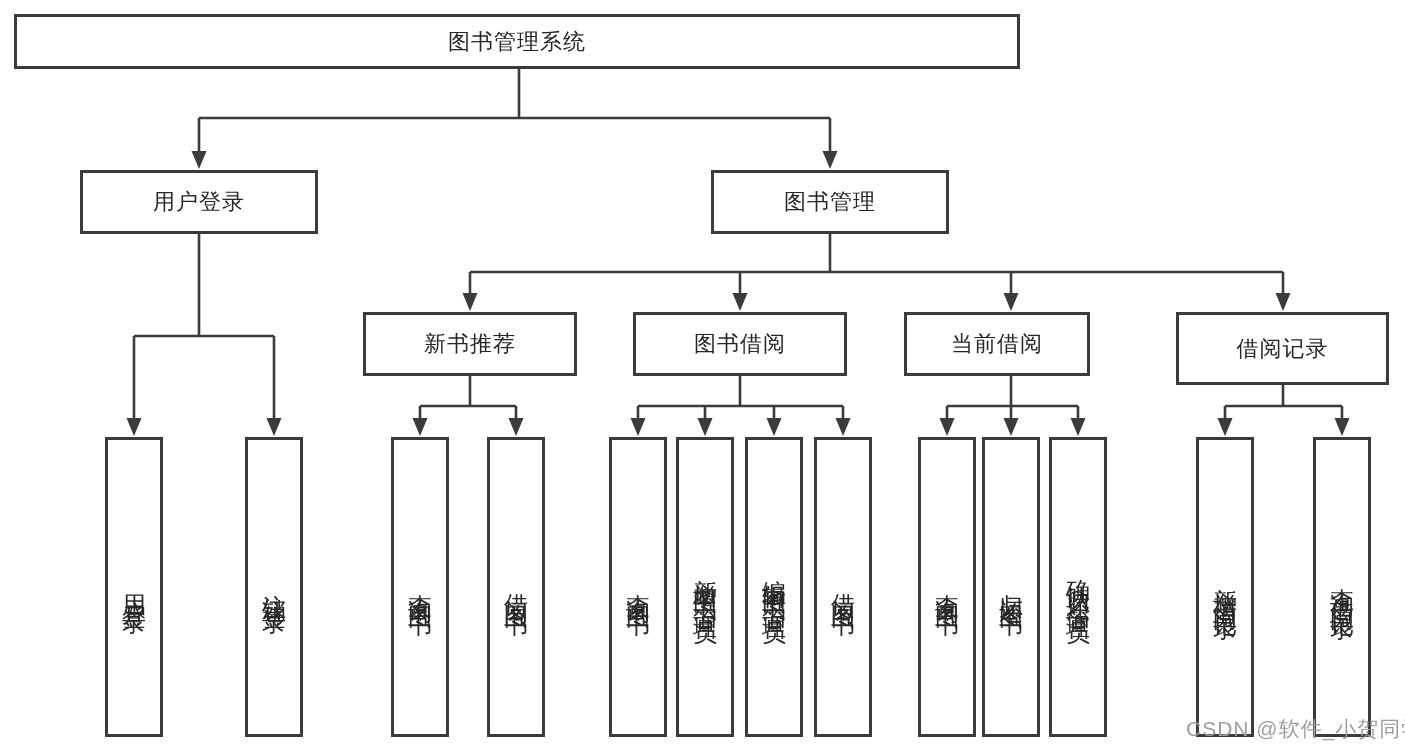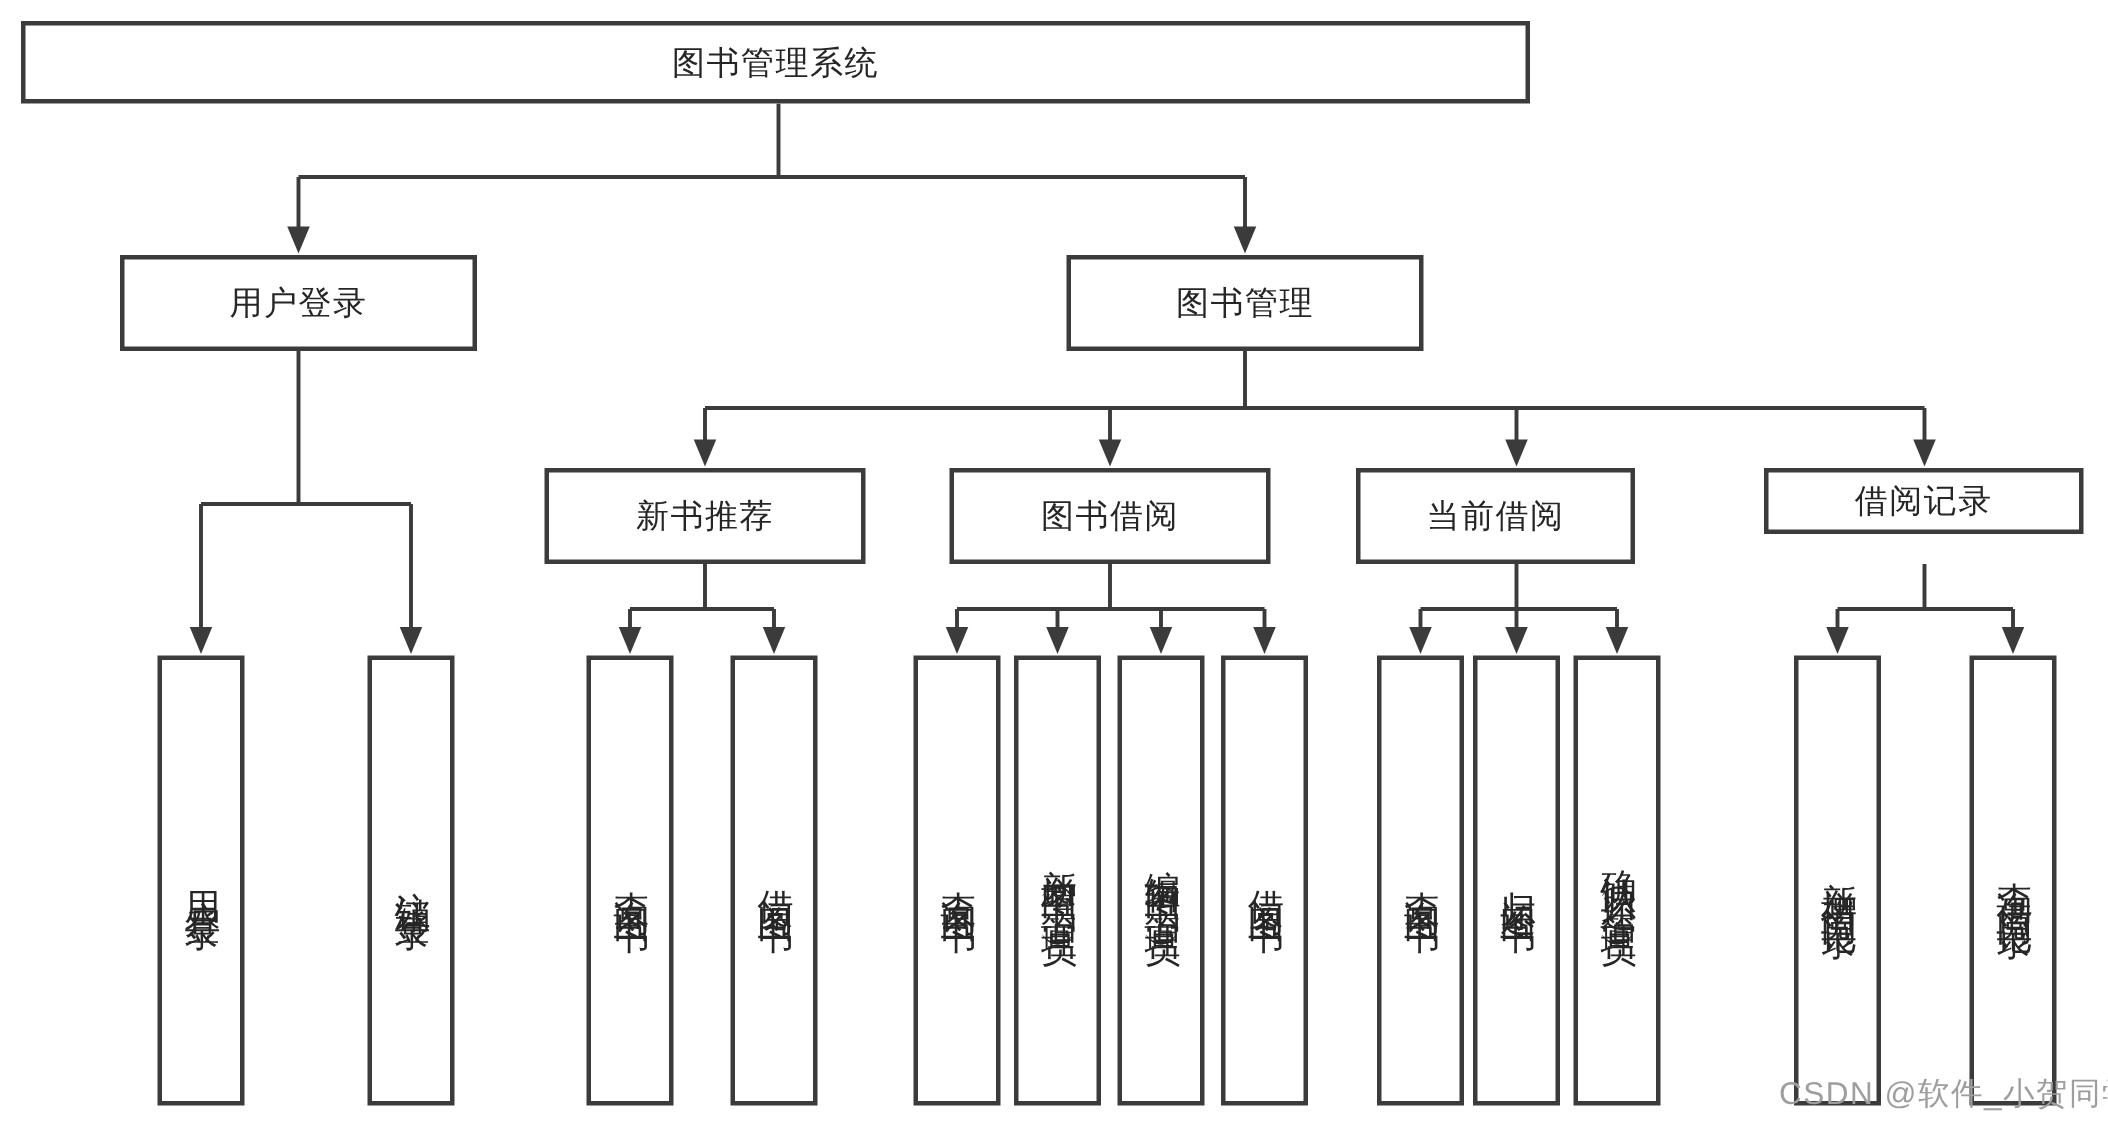--- a/index.html
+++ b/index.html
@@ -102,21 +102,21 @@
   </svg>
 
   <div class="node" style="left:14px; top:14px; width:1006px; height:55px;">图书管理系统</div>
 
   <div class="node" style="left:80px; top:170px; width:238px; height:64px;">用户登录</div>
   <div class="node" style="left:711px; top:170px; width:238px; height:64px;">图书管理</div>
 
   <div class="node" style="left:363px; top:312px; width:214px; height:64px;">新书推荐</div>
   <div class="node" style="left:633px; top:312px; width:214px; height:64px;">图书借阅</div>
   <div class="node" style="left:904px; top:312px; width:186px; height:64px;">当前借阅</div>
-  <div class="node" style="left:1176px; top:312px; width:213px; height:44px;">借阅记录</div>
+  <div class="node" style="left:1176px; top:312px; width:213px; height:73px;">借阅记录</div>
 
   <div class="node leaf" style="left:105px; top:437px; width:58px; height:300px;">用户登录</div>
   <div class="node leaf" style="left:245px; top:437px; width:58px; height:300px;">注销登录</div>
 
   <div class="node leaf" style="left:391px; top:437px; width:58px; height:300px;">查询图书</div>
   <div class="node leaf" style="left:487px; top:437px; width:58px; height:300px;">借阅图书</div>
 
   <div class="node leaf" style="left:609px; top:437px; width:58px; height:300px;">查询图书</div>
   <div class="node leaf" style="left:676px; top:437px; width:58px; height:300px;">新增图书（管理员）</div>
   <div class="node leaf" style="left:745px; top:437px; width:58px; height:300px;">编辑图书（管理员）</div>

